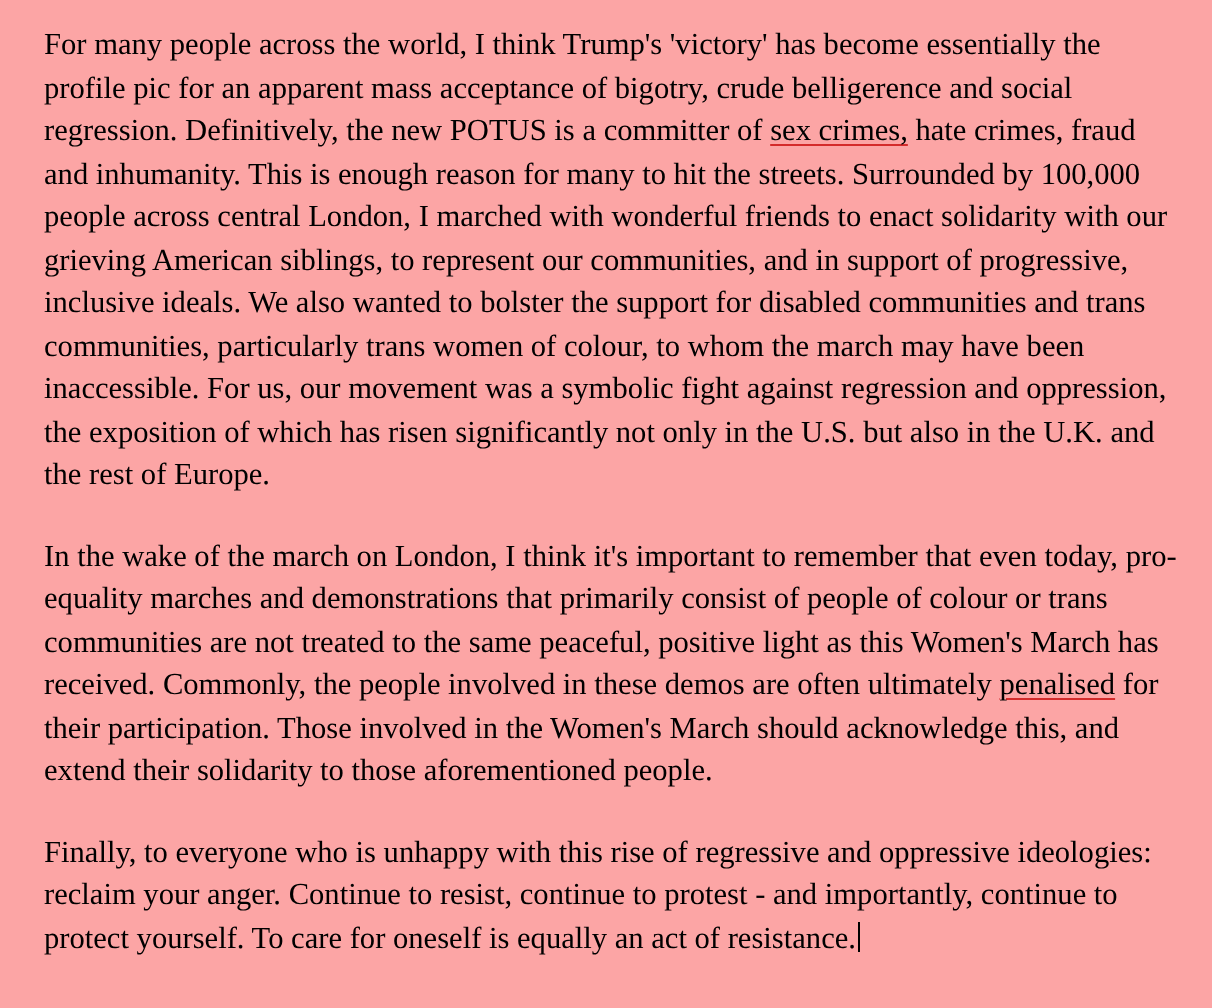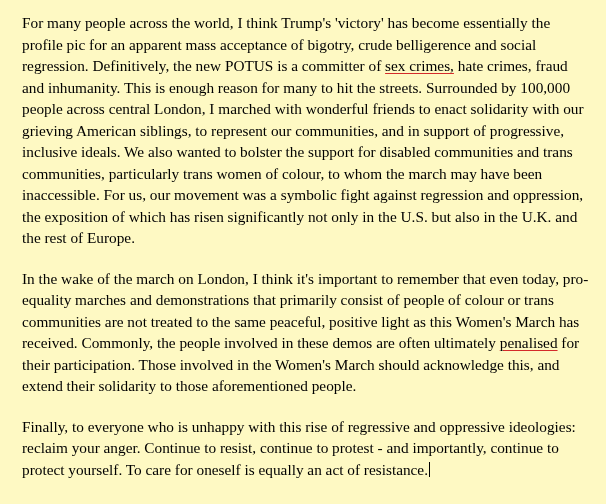--- a/index.html
+++ b/index.html
@@ -11,21 +11,21 @@
     width: 606px;
     height: 504px;
     overflow: hidden;
     font-family: "Liberation Serif", serif;
   }
   #doc {
     box-sizing: border-box;
     width: 606px;
     height: 504px;
     padding: 12px 16px 0 22px;
-    background: #fef9c3;
+    background: #fca5a5;
   }
   .para {
     font-family: "Liberation Serif", serif;
     font-size: 15.3px;
     line-height: 21.5px;
     color: #000000;
     margin: 0 0 19px 0;
     text-align: left;
     white-space: normal;
   }

